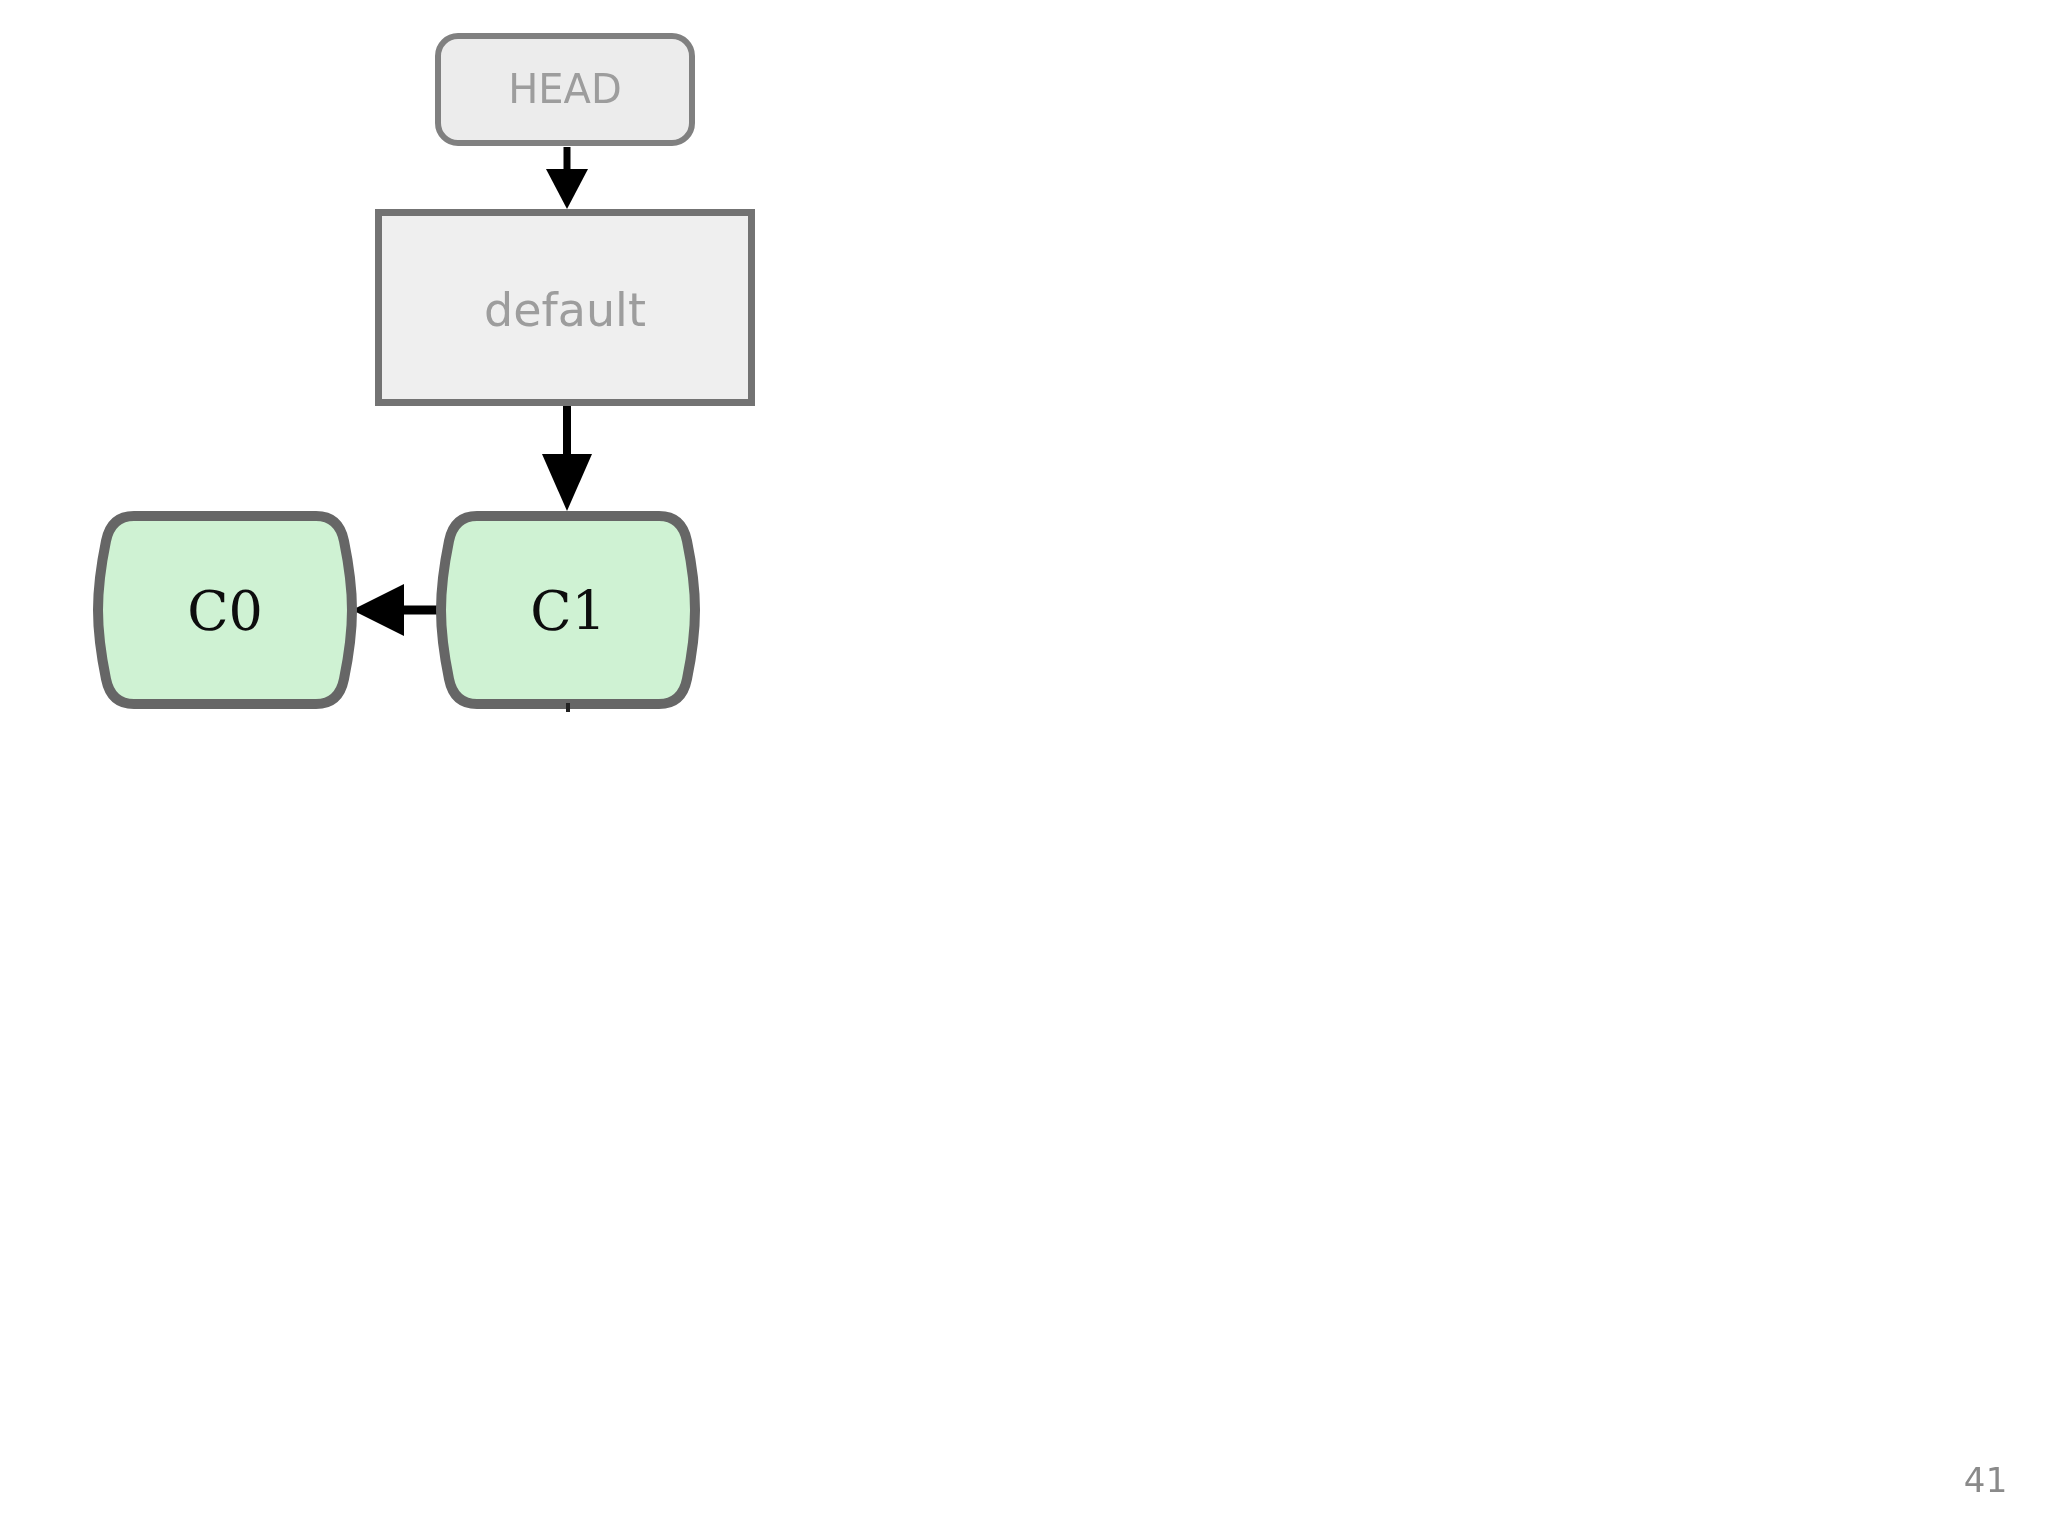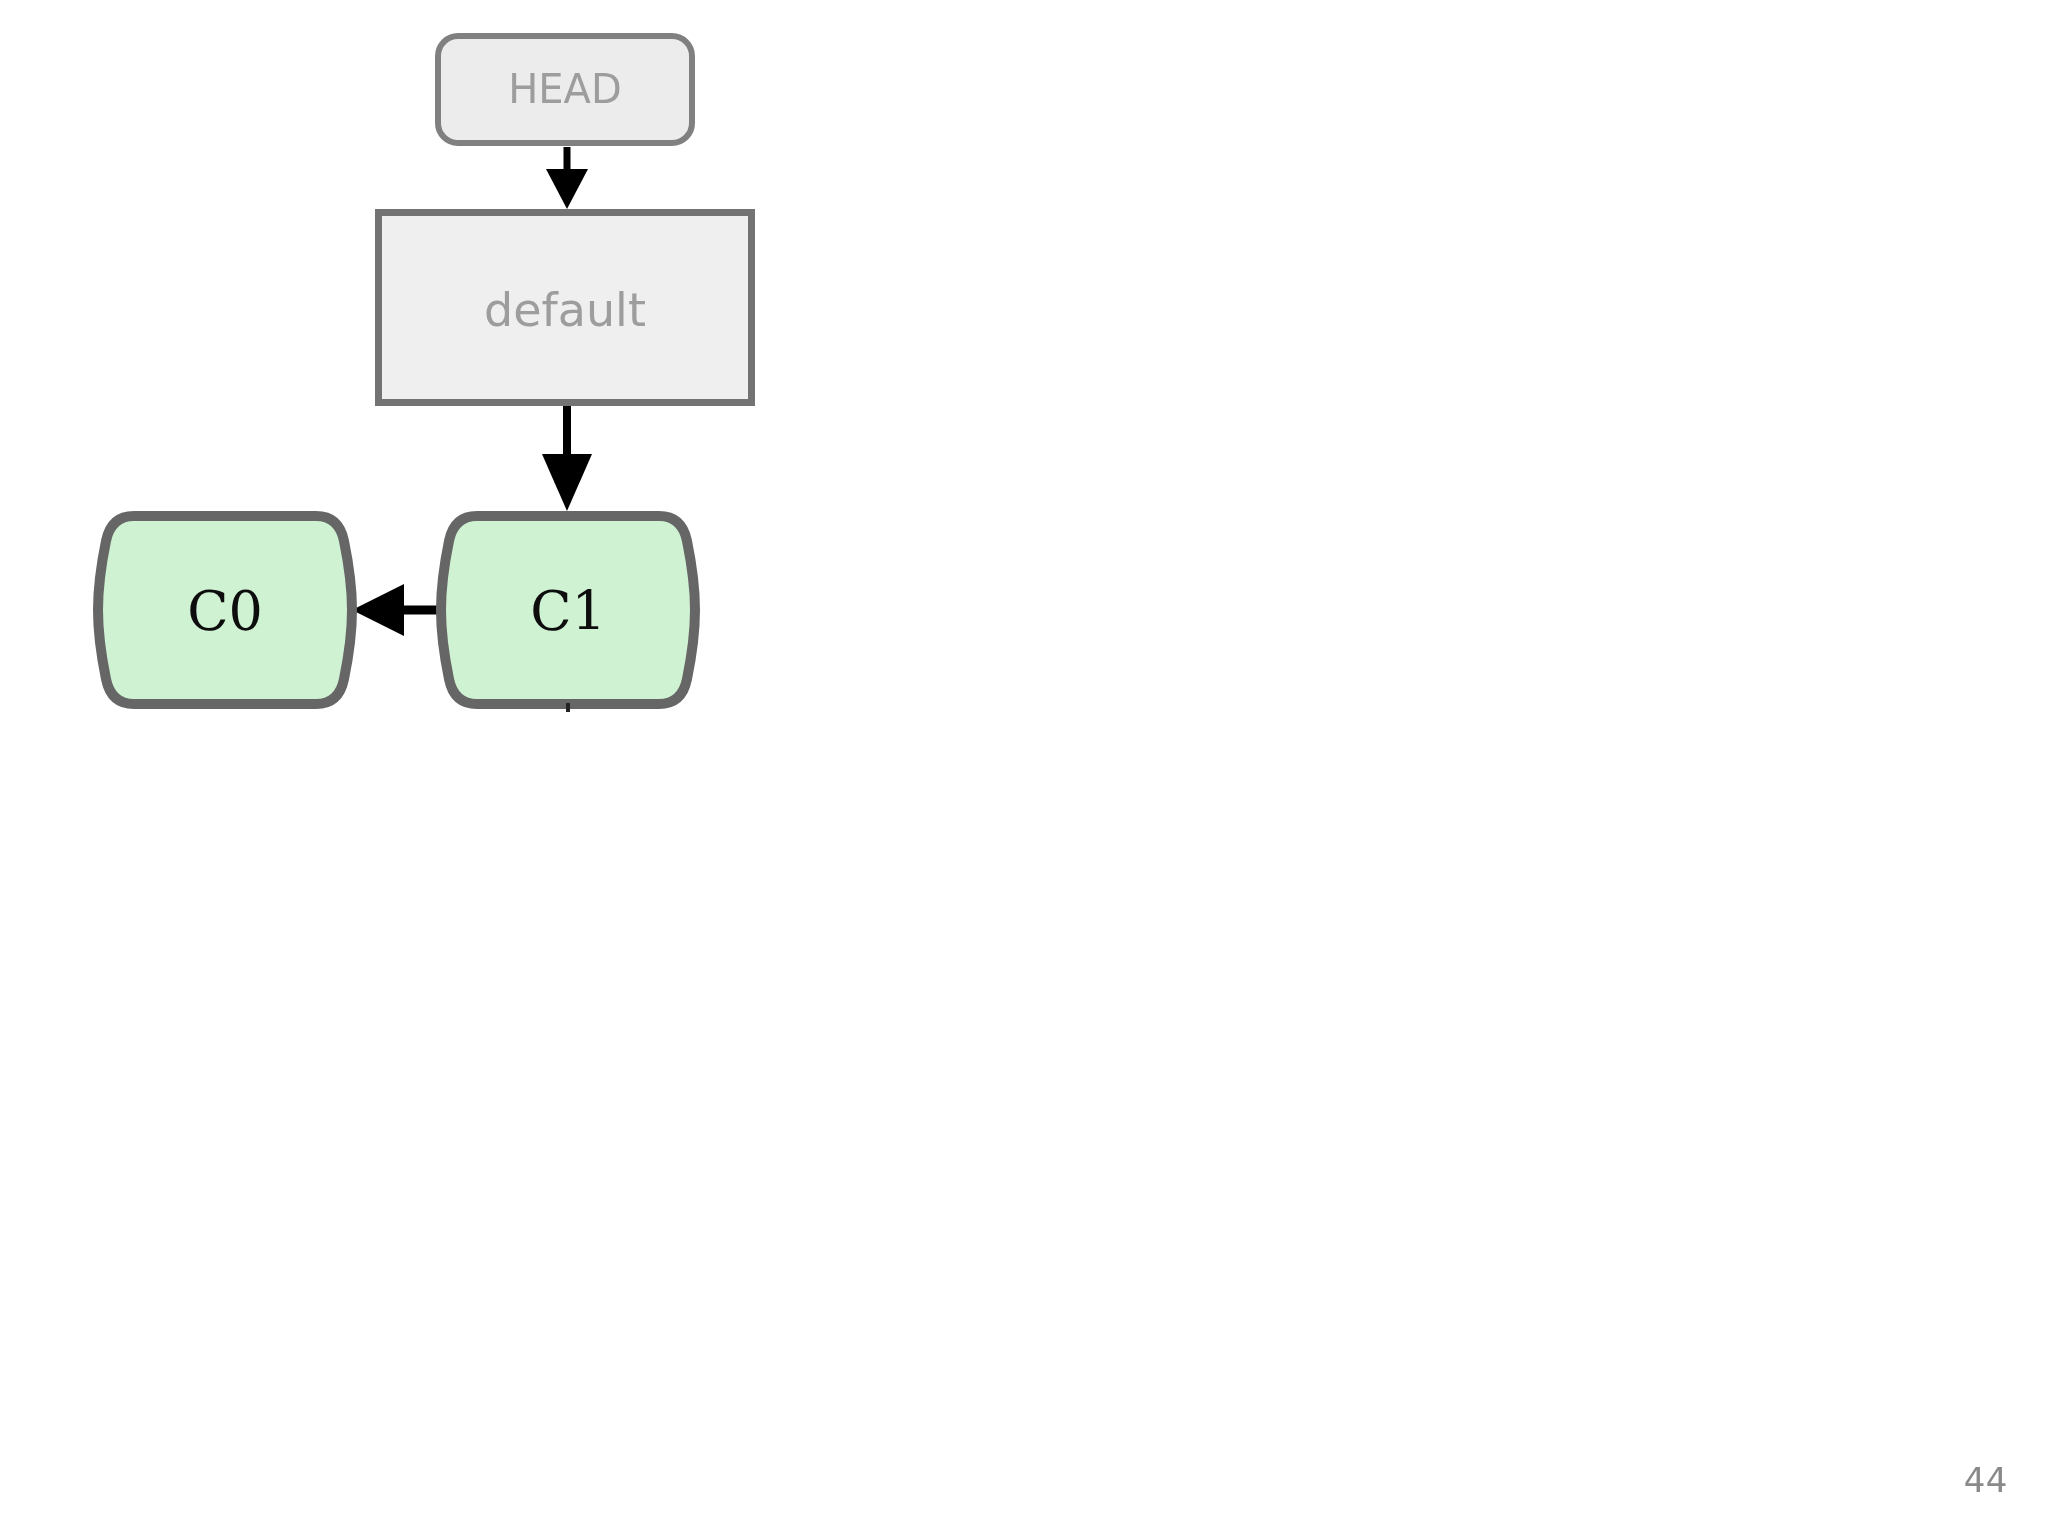--- a/index.html
+++ b/index.html
@@ -107,15 +107,15 @@
                Q 441 634 441 604
                Q 441 574 449 535
                Q 454 510 477 510 Z" fill="#cff2d3" stroke="#666666" stroke-width="10" stroke-linejoin="round"></path>
       <text x="568" y="624" text-anchor="middle" class="node-label-serif" font-size="54" fill="#0d0d0d">C1</text>
     </g>
 
     <line x1="568" y1="697" x2="568" y2="706" stroke="#222222" stroke-width="4"></line>
 
   </svg>
 
-  <div class="page-number">44</div>
+  <div class="page-number">41</div>
 
 </div>
 
 </body></html>

